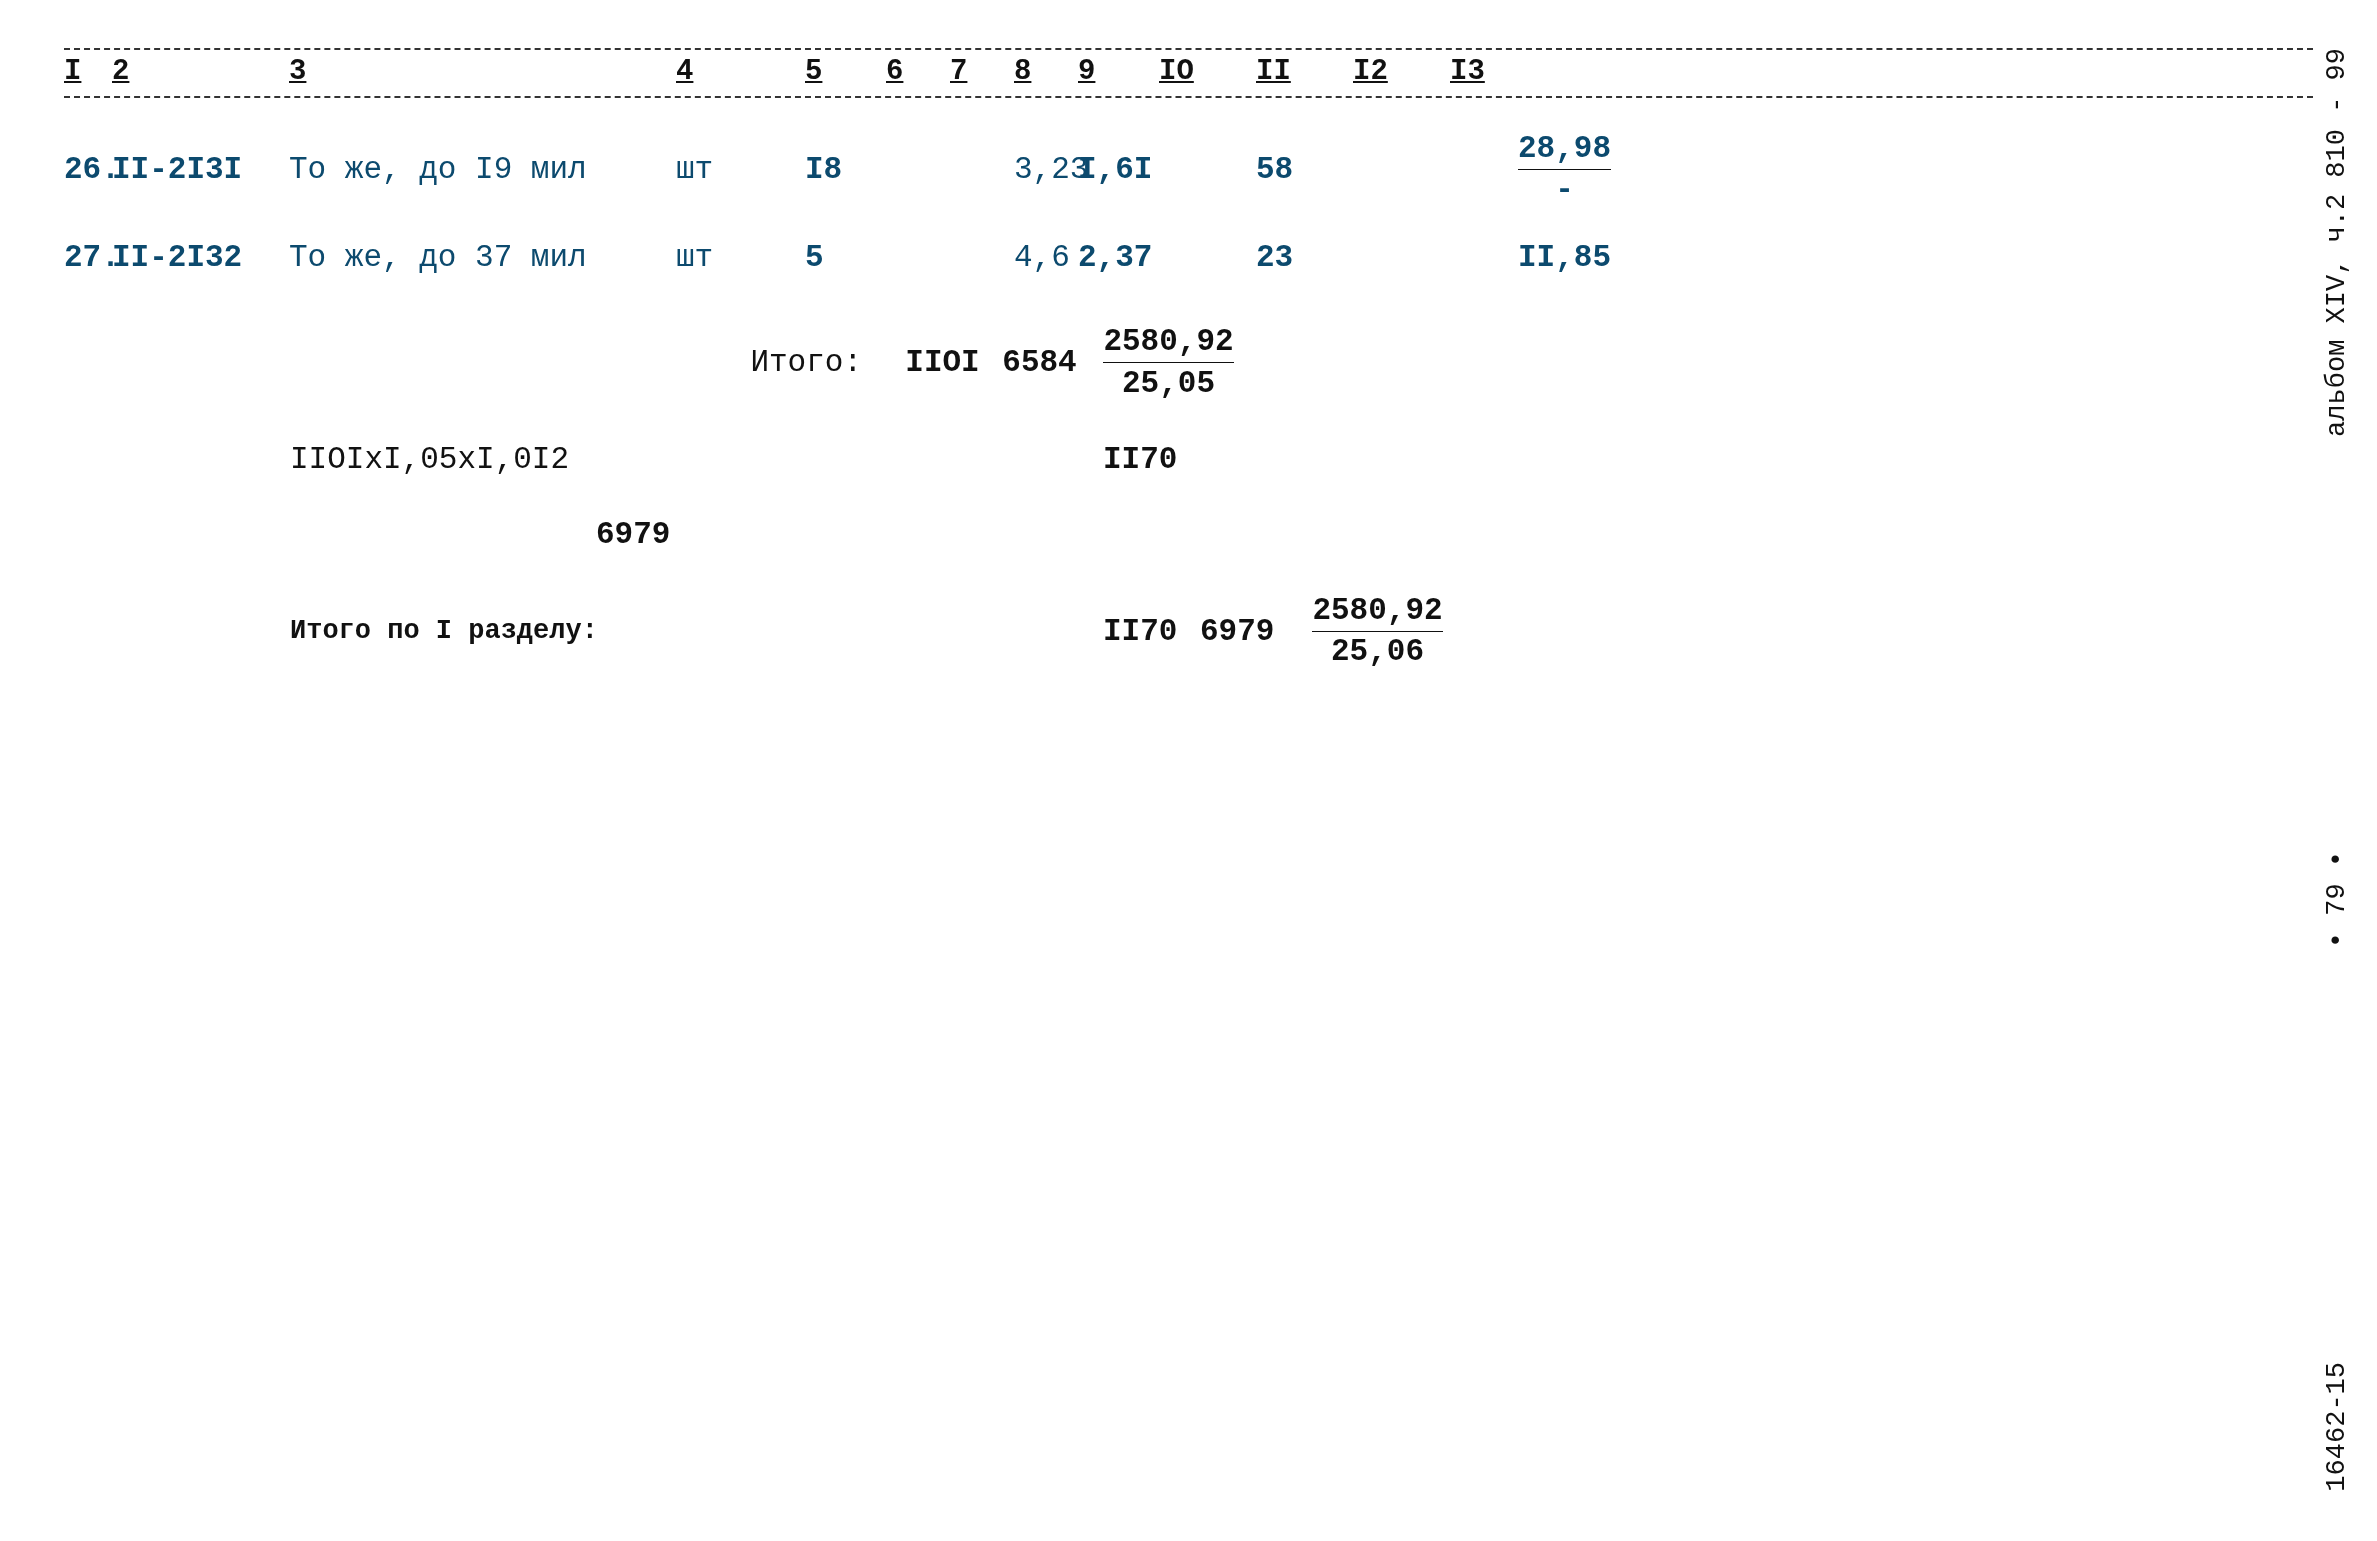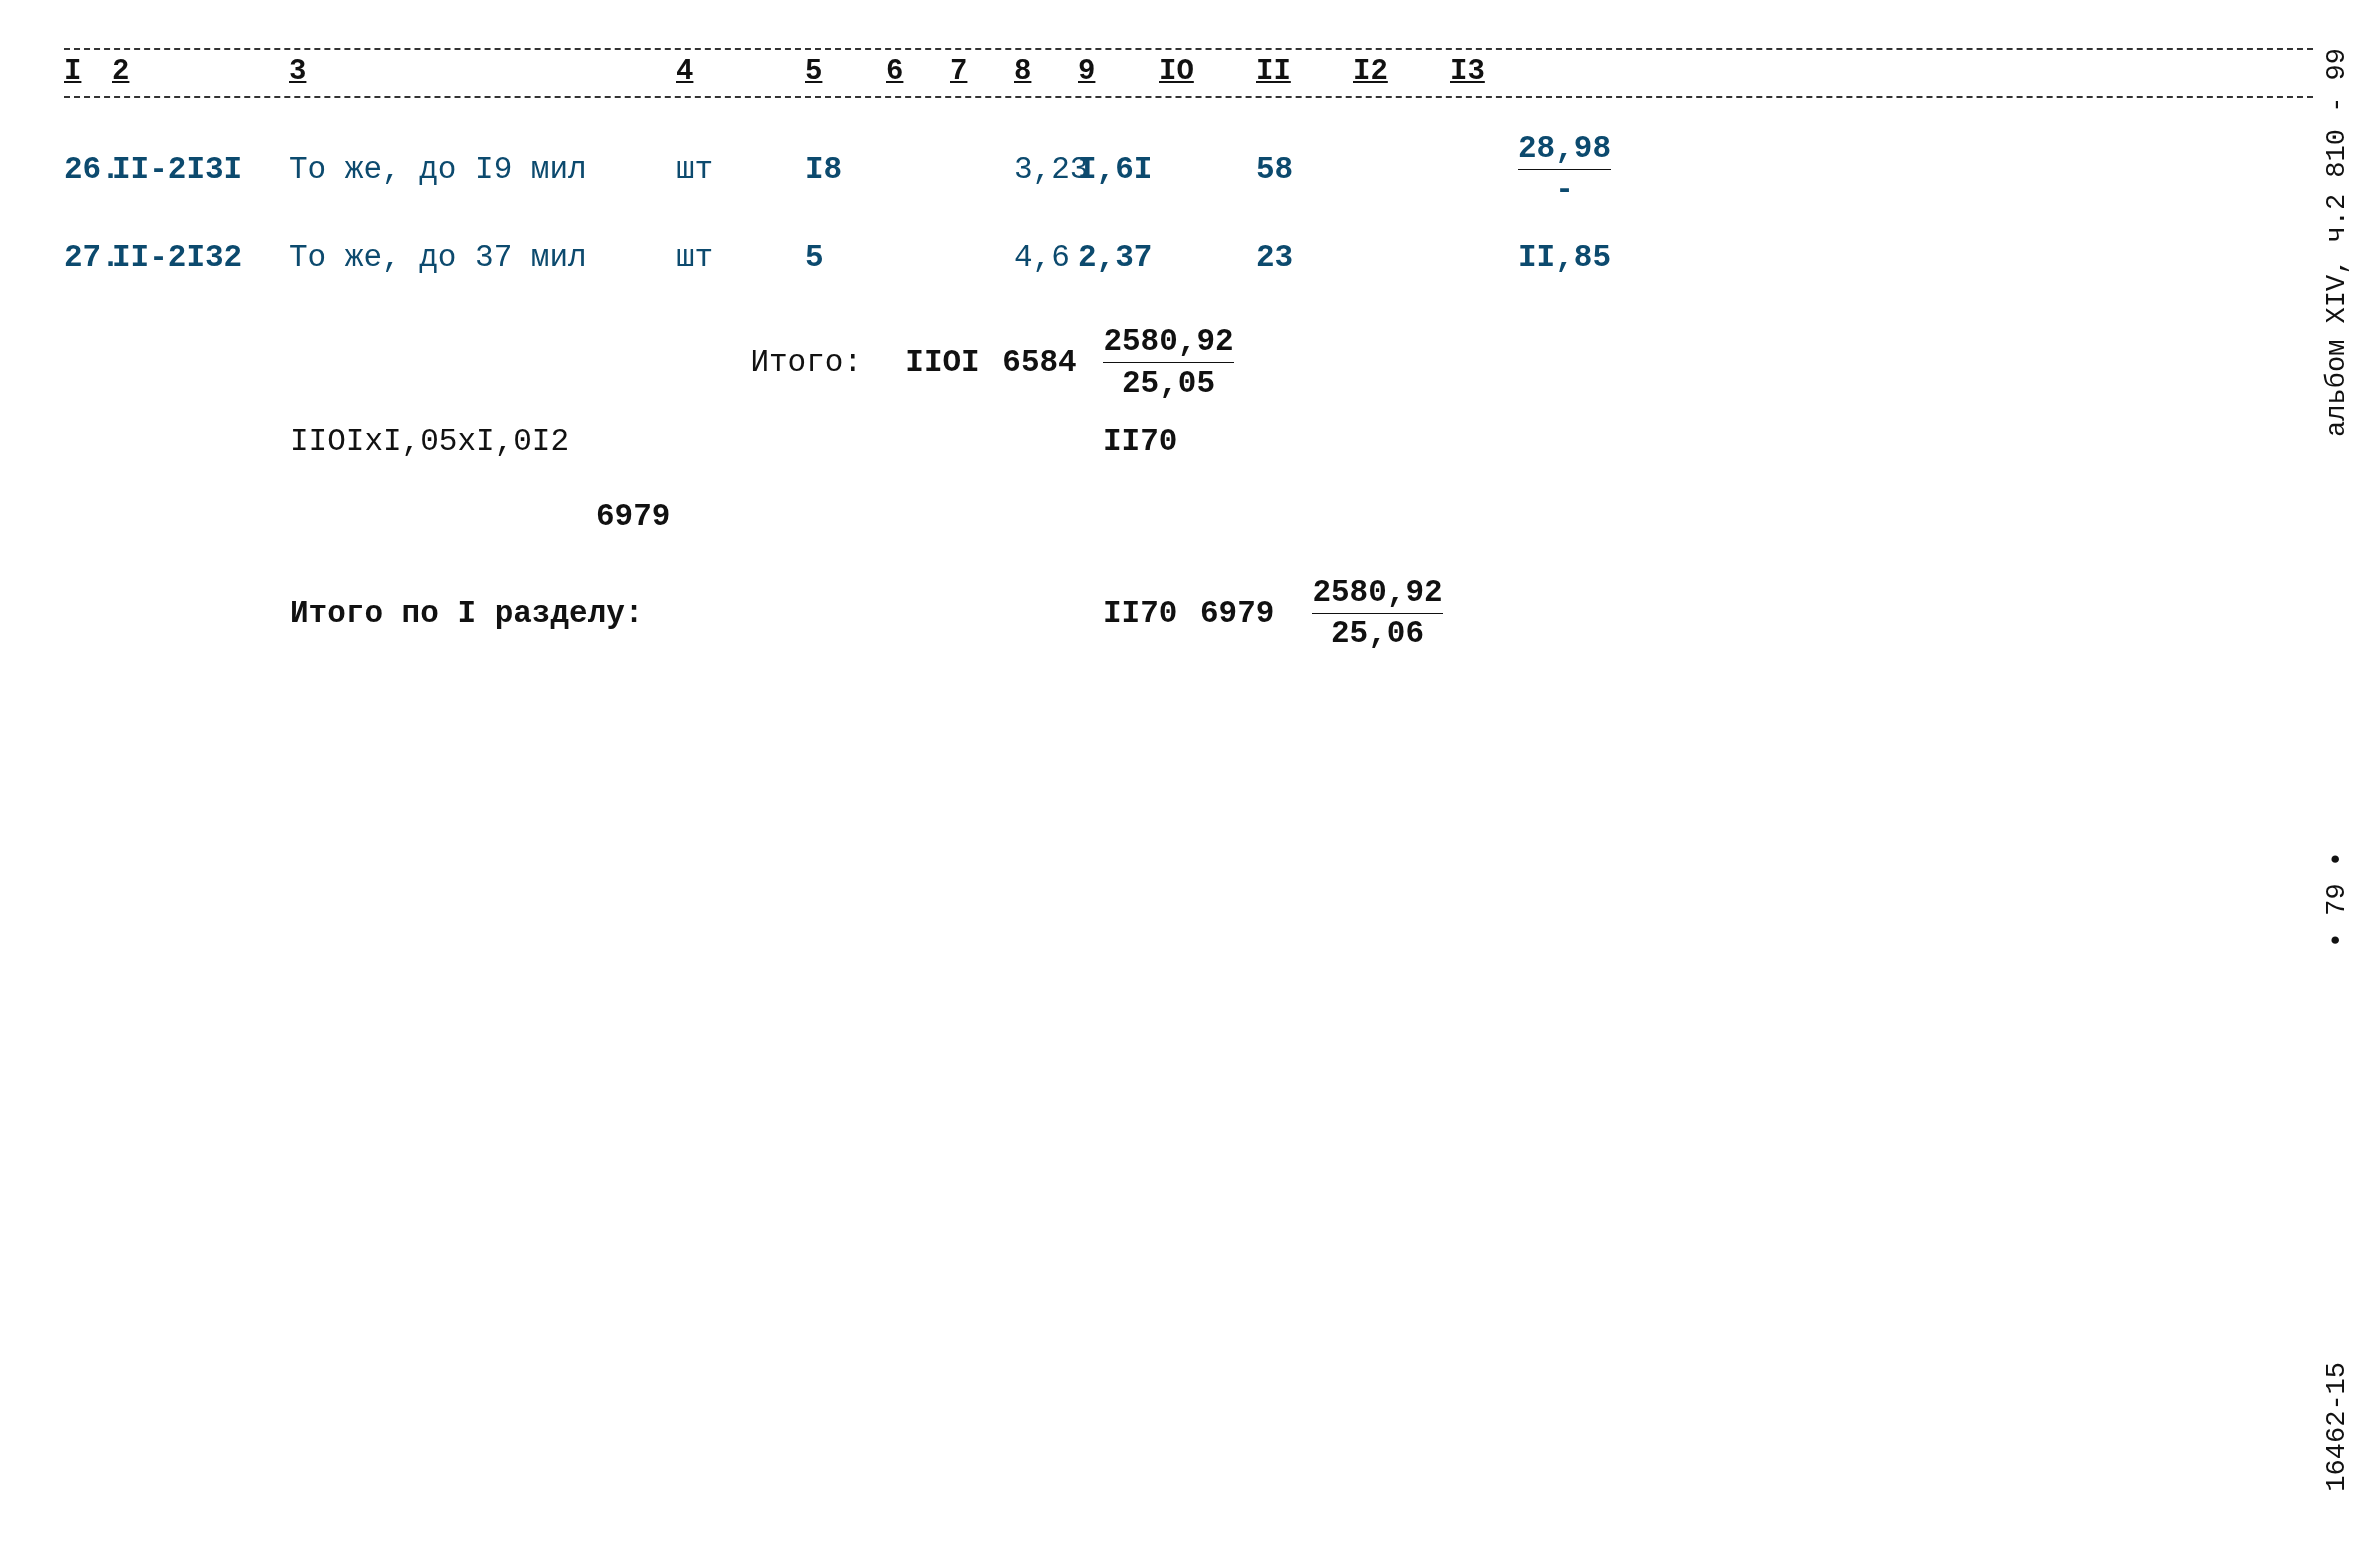--- a/index.html
+++ b/index.html
@@ -238,21 +238,21 @@
       <div class="cell c6"></div>
       <div class="cell c7"></div>
       <div class="cell c8">4,6</div>
       <div class="cell c9">2,37</div>
       <div class="cell c10"></div>
       <div class="cell c11">23</div>
       <div class="cell c12"></div>
       <div class="cell c13">II,85</div>
     </div>
 
-    <div class="totals-row" style="margin-bottom: 22px;">
+    <div class="totals-row" style="margin-bottom: 40px;">
       <div class="totals-label">Итого:</div>
       <div class="totals-val-11">IIOI</div>
       <div class="totals-val-12">6584</div>
       <div class="totals-val-13">
         <div class="fraction">
           <span class="numerator">2580,92</span>
           <span class="denominator">25,05</span>
         </div>
       </div>
     </div>
@@ -276,21 +276,21 @@
         <div style="width: 64px;"></div>
         <div style="width: 64px;"></div>
         <div style="width: 81px;"></div>
         <div style="width: 97px;"></div>
         <div style="width: 97px; font-weight: bold;">6979</div>
       </div>
     </div>
 
     <div class="totals-row" style="margin-top: 32px;">
       <div style="width: 226px;"></div>
-      <div style="width: 604px; font-size: 31px; font-weight: bold;">Итого по I разделу:</div>
+      <div style="width: 604px; font-size: 27px; font-weight: bold;">Итого по I разделу:</div>
       <div style="width: 64px;"></div>
       <div style="width: 64px;"></div>
       <div style="width: 81px;"></div>
       <div style="width: 97px; font-weight: bold; font-size: 31px;">II70</div>
       <div style="width: 97px; font-weight: bold; font-size: 31px;">6979</div>
       <div style="width: 161px; font-weight: bold; font-size: 31px; text-align: right;">
         <div class="fraction">
           <span class="numerator">2580,92</span>
           <span class="denominator">25,06</span>
         </div>

